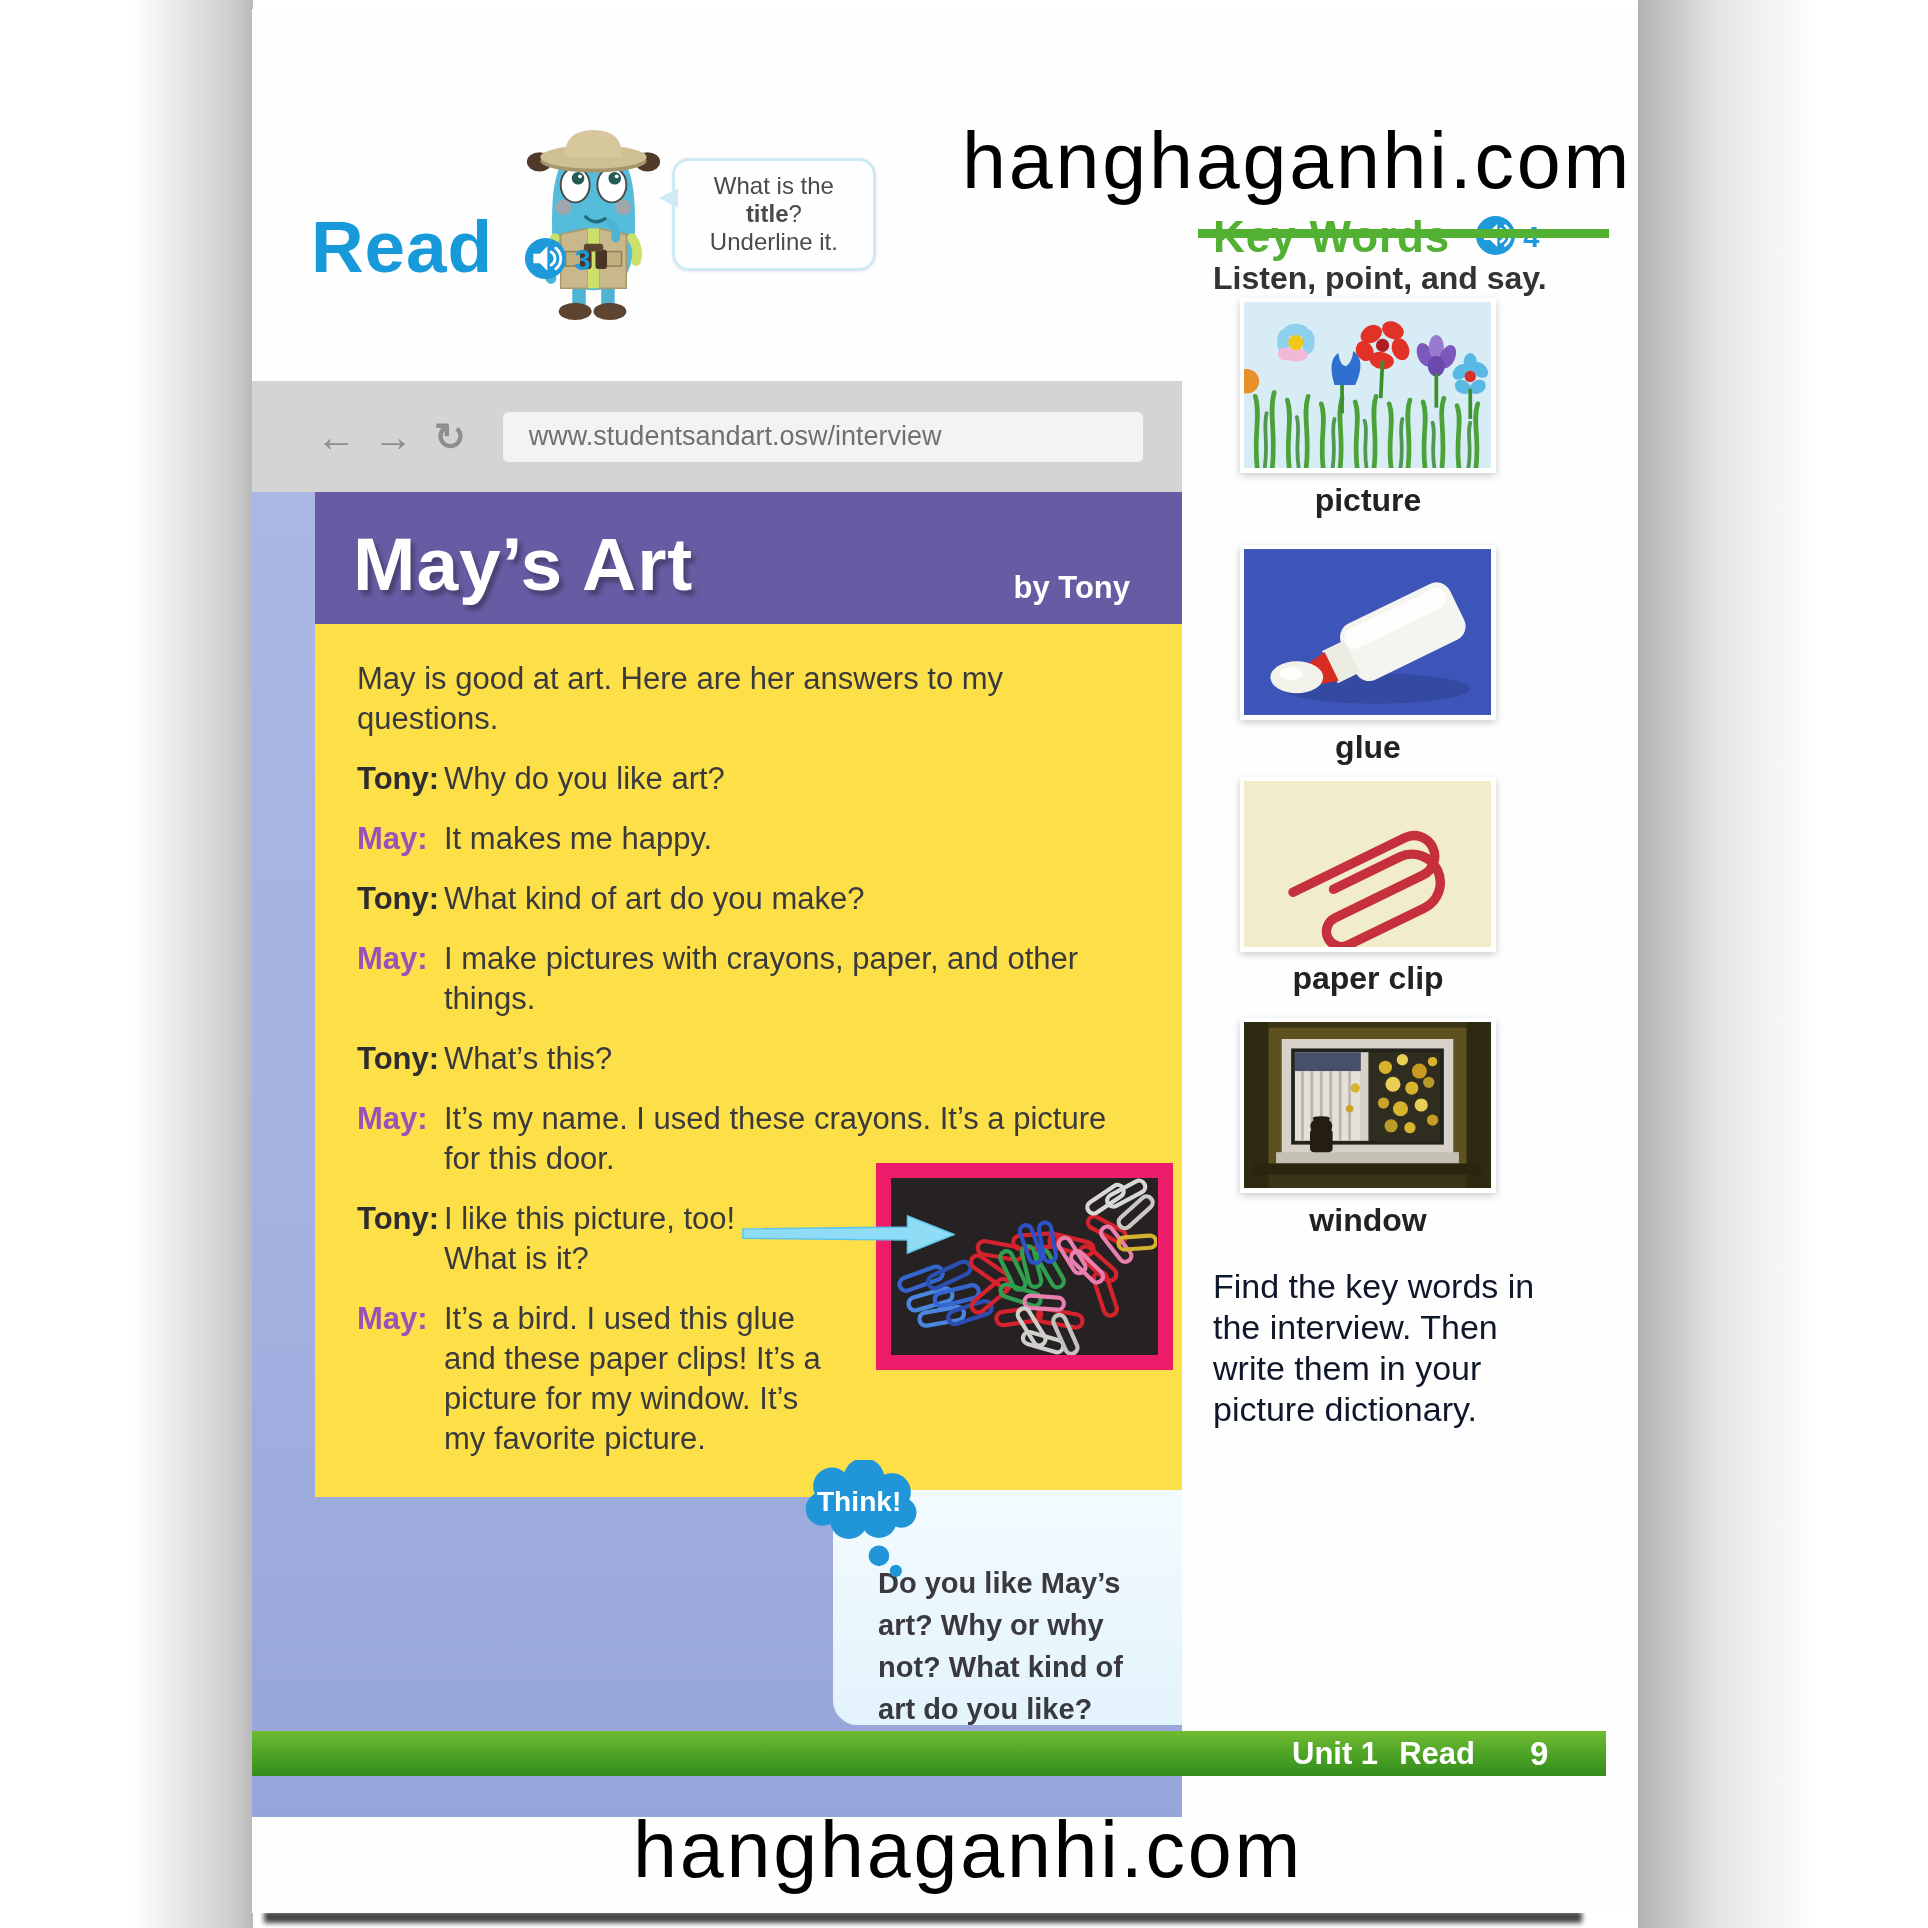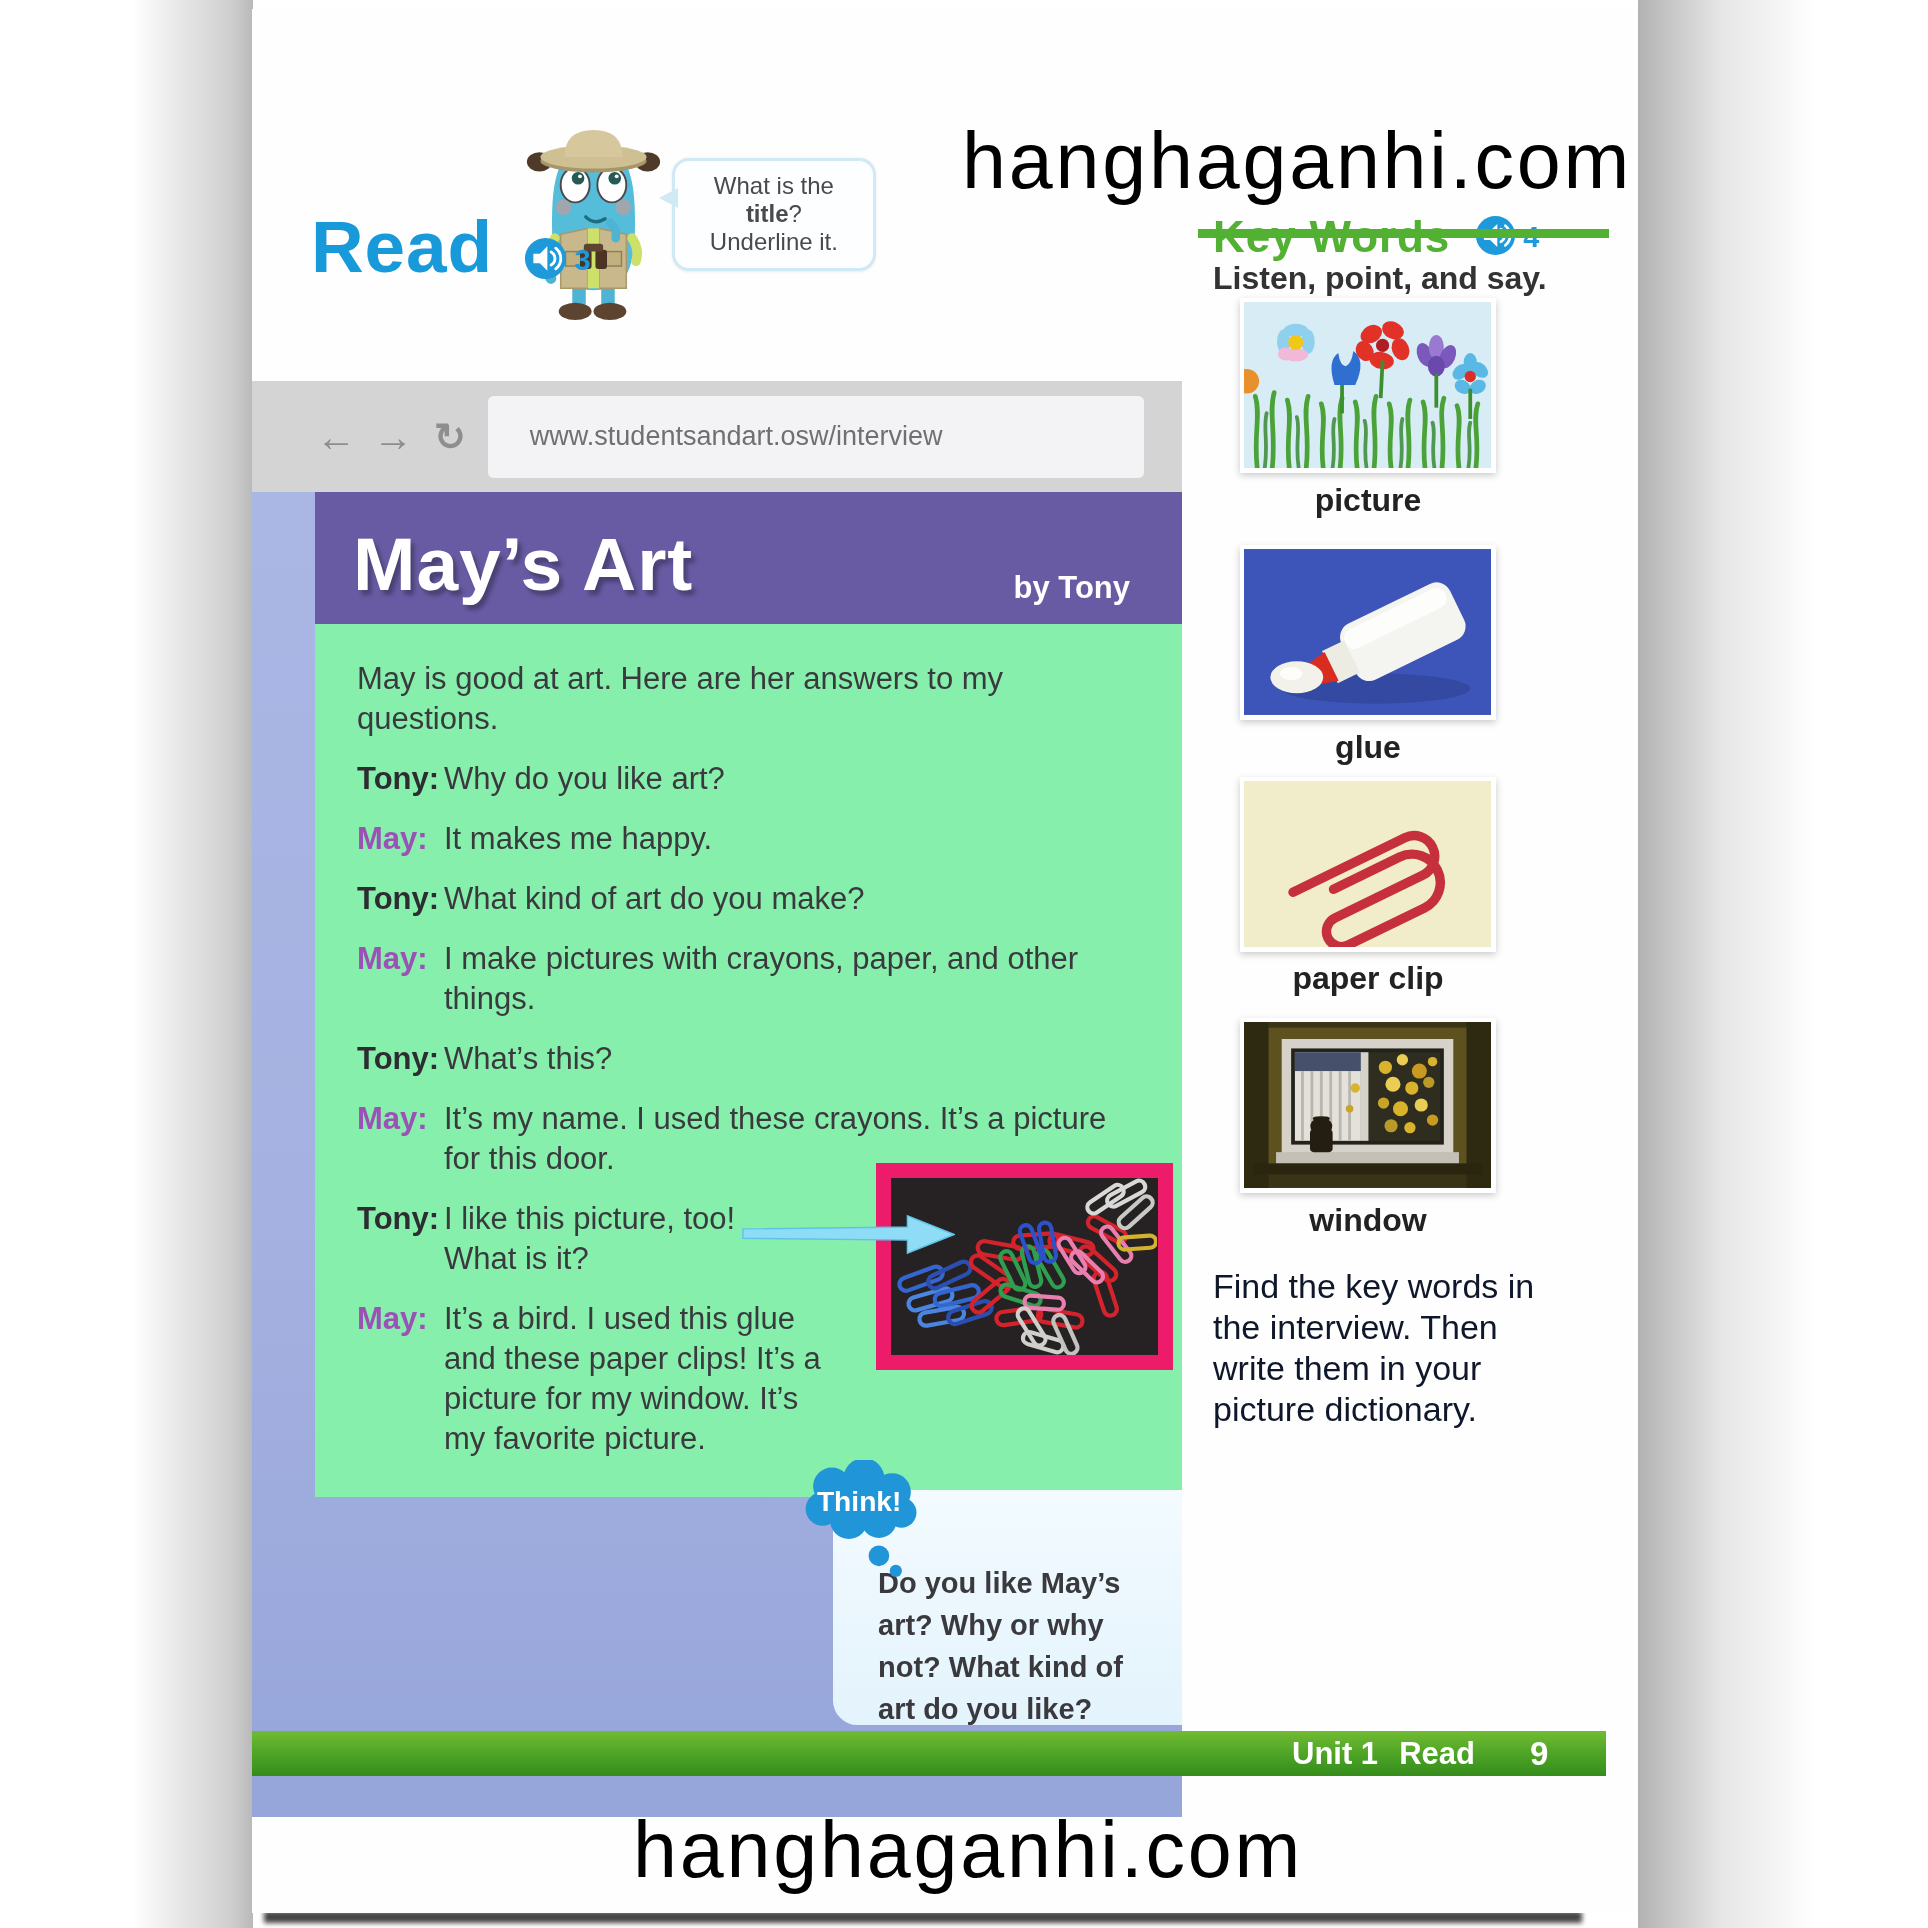--- a/index.html
+++ b/index.html
@@ -32,30 +32,30 @@
     border:3.8px solid #cfe9f5;border-radius:17px;text-align:center;font-size:24px;line-height:28px;
     color:#4a4a4a;z-index:5;box-shadow:0 0.9px 2.8px rgba(0,0,0,0.08);}
   .bubble-tail{left:659px;top:188px;width:0;height:0;border-top:10.4px solid transparent;
     border-bottom:10.4px solid transparent;border-right:19px solid #cfe9f5;z-index:6;}
 
   
   .browser-toolbar{left:252px;top:381px;width:930px;height:111px;background:#d4d4d4;z-index:2;
     display:flex;align-items:center;}
   .nav-icon{font-size:40px;color:#8e8e8e;font-weight:bold;line-height:1;}
   .nav-back{margin-left:64px;} .nav-fwd{margin-left:17px;} .nav-refresh{margin-left:21px;font-size:38px;}
-  .url-field{margin-left:22px;width:614px;height:82px;background:#f3f3f6;border-radius:5.6px;
-    display:flex;align-items:center;padding-left:42px;font-size:27px;color:#707070;}
+  .url-field{margin-left:37px;width:614px;height:50px;background:#f3f3f6;border-radius:5.6px;
+    display:flex;align-items:center;padding-left:26px;font-size:27px;color:#707070;}
   .webpage-bg{left:252px;top:492px;width:930px;height:1325px;z-index:1;
     background:linear-gradient(180deg,#aab6e4 0%,#a5b1e0 55%,#96a5da 100%);}
   .article-header{left:315px;top:492px;width:867px;height:132px;background:#685ba3;z-index:2;
     display:flex;align-items:flex-end;}
   .article-title{font-size:75px;font-weight:bold;color:#fff;padding:0 0 17px 38px;
     text-shadow:3.8px 4.7px 4.7px rgba(0,0,0,0.30);letter-spacing:0.9px;}
   .article-byline{margin-left:auto;padding:0 52px 18px 0;font-size:31px;font-weight:bold;color:#fff;}
-  .article-card{left:315px;top:624px;width:867px;height:873px;background:#86efac;z-index:2;
+  .article-card{left:315px;top:624px;width:867px;height:873px;background:#fde047;z-index:2;
     padding:0;box-sizing:border-box;}
   .card-content{padding:35px 28px 0 42px;}
   .intro{font-size:31px;line-height:40px;color:#3a3a3e;max-width:749px;}
   .drow{display:flex;margin-top:20px;font-size:31px;line-height:40px;color:#3a3a3e;}
   .spk{flex:0 0 87px;font-weight:bold;}
   .spk-tony{color:#2d2d31;}
   .spk-may{color:#9c51b6;}
   .dtext{max-width:702px;}
   .w700{max-width:659px;} .w350{max-width:330px;} .w415{max-width:391px;}
 

